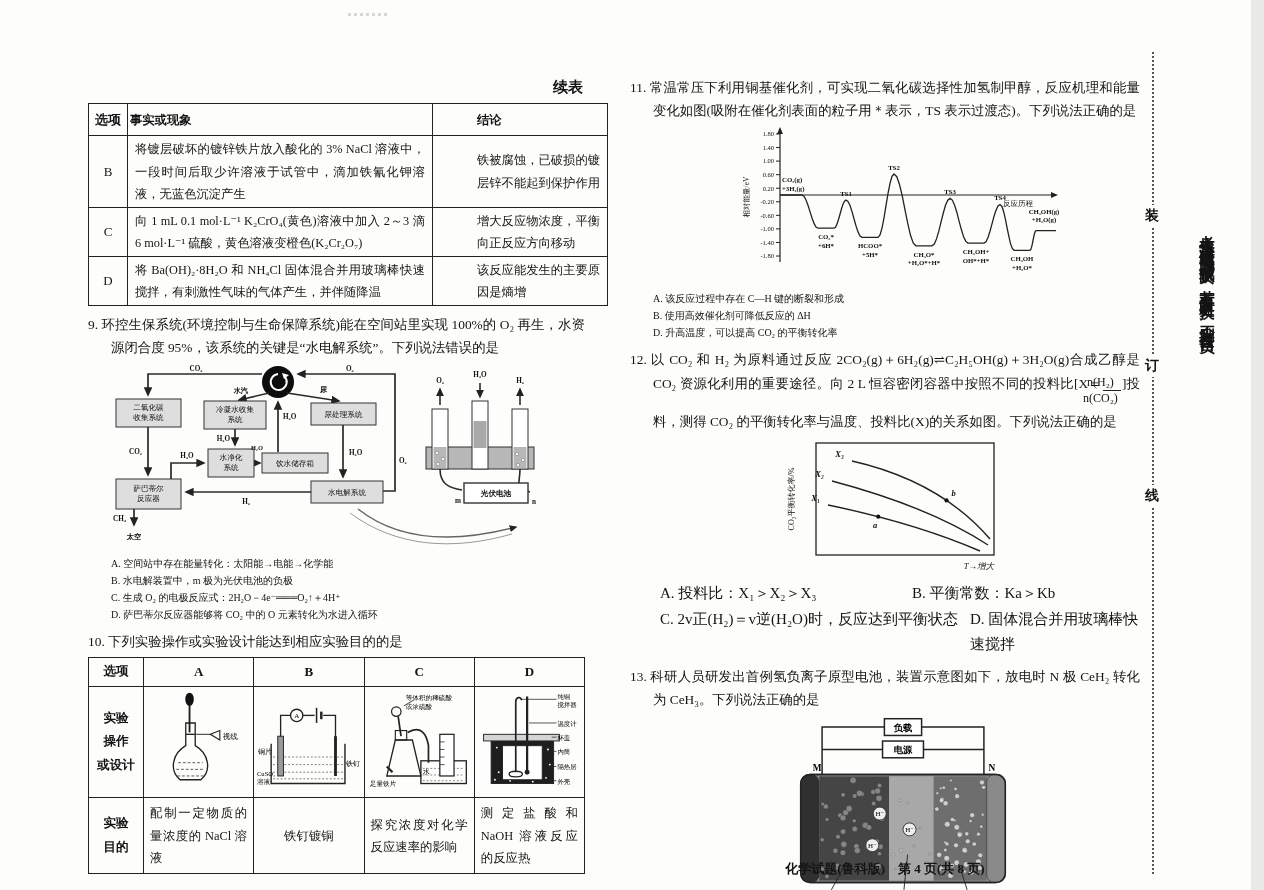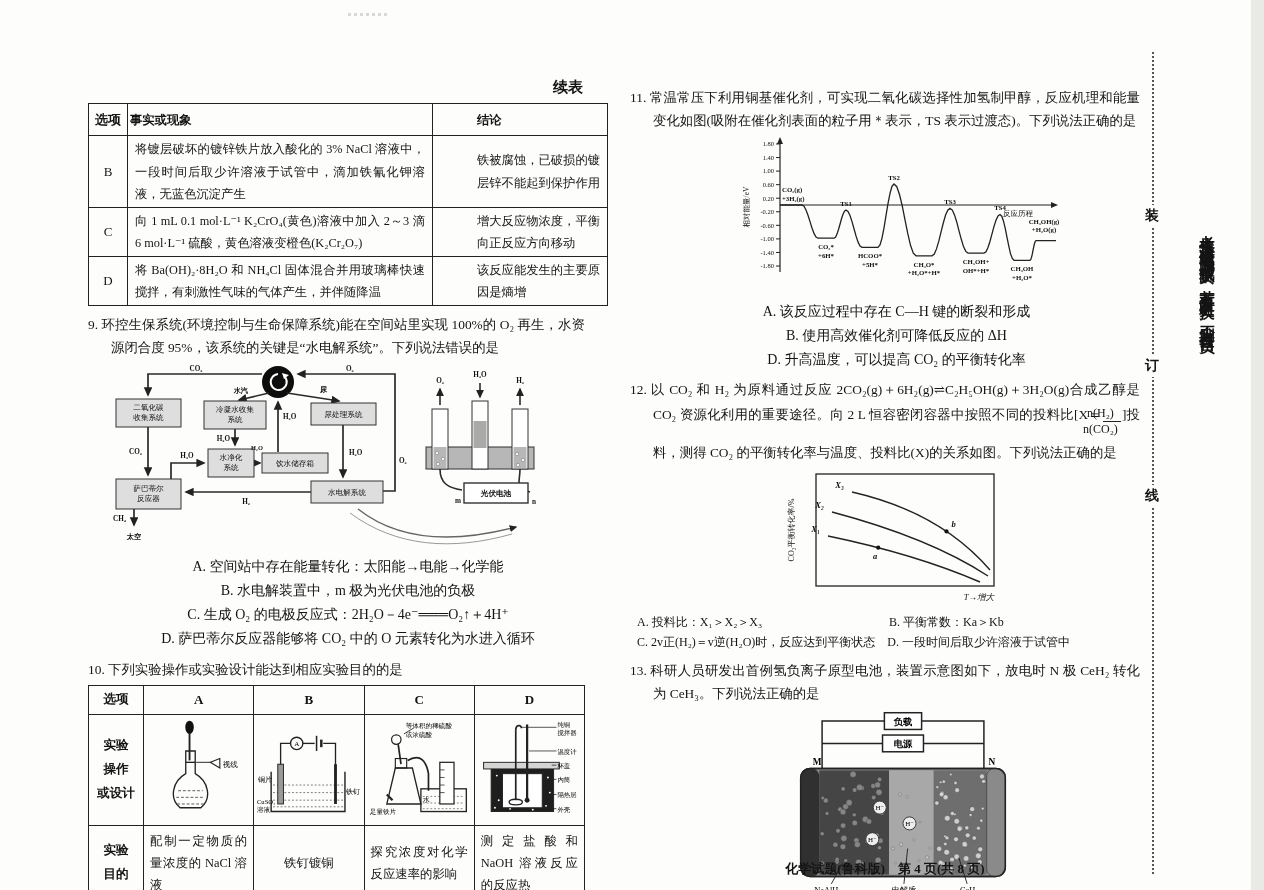--- a/index.html
+++ b/index.html
@@ -15,22 +15,22 @@
   .cont-label{text-align:right;font-weight:700;font-size:15px;margin:0 2px 6px 0;}
 
   table.t1{border-collapse:collapse;width:100%;font-size:12.3px;table-layout:fixed;}
   .t1 th,.t1 td{border:1.6px solid #222;padding:2px 7px;line-height:1.8;}
   .t1 th{font-weight:700;text-align:center;padding:4px 2px;}
   .t1 .opt-cell{text-align:center;width:34px;font-size:13px;}
   .t1 .fact{text-align:justify;width:300px;}
   .t1 .concl{text-align:justify;width:128px;padding-left:44px;}
 
   .stem{font-size:13.4px;line-height:1.72;text-align:justify;margin:7px 0 2px 0;padding-left:23px;text-indent:-23px;}
-  .opt{font-size:14px;line-height:1.7;margin-left:23px;text-align:center;}
-  .opt-row{display:flex;margin-left:7px;font-size:12px;line-height:1.7;}
+  .opt{font-size:10px;line-height:1.7;margin-left:23px;}
+  .opt-row{display:flex;margin-left:30px;font-size:15px;line-height:1.7;}
   .opt-row .o1{width:252px;flex:none;}
 
   .diagram-wrap{margin:2px 0 2px 8px;}
   .chart-wrap{margin:4px 0 2px 108px;}
   .chart2-wrap{margin:4px 0 2px 150px;}
   .batt-wrap{margin:4px 0 0 128px;}
 
   table.t2{border-collapse:collapse;width:100%;font-size:12.3px;table-layout:fixed;margin-top:4px;}
   .t2 th,.t2 td{border:1.6px solid #222;}
   .t2 th{font-weight:700;text-align:center;height:26px;font-size:13px;}
@@ -336,21 +336,21 @@
       <td class="purpose" style="text-align:center;">铁钉镀铜</td>
       <td class="purpose">探究浓度对化学反应速率的影响</td>
       <td class="purpose">测定盐酸和 NaOH 溶液反应的反应热</td>
     </tr>
   </tbody>
     </table>
 </div>
 
 <div class="page" id="pageRight">
 
-  <p class="stem" style="margin-top:12px;">11. 常温常压下利用铜基催化剂，可实现二氧化碳选择性加氢制甲醇，反应机理和能量变化如图(吸附在催化剂表面的粒子用＊表示，TS 表示过渡态)。下列说法正确的是</p>
+  <p class="stem" style="margin-top:2px;">11. 常温常压下利用铜基催化剂，可实现二氧化碳选择性加氢制甲醇，反应机理和能量变化如图(吸附在催化剂表面的粒子用＊表示，TS 表示过渡态)。下列说法正确的是</p>
 
   <div class="chart-wrap">
     <svg id="energyChart" width="330" height="158" viewBox="0 0 330 158">
         <line x1="42" y1="6" x2="42" y2="136" stroke="#222" stroke-width="1.2"></line>
         <polygon points="39,8 45,8 42,1" fill="#222"></polygon>
         <line x1="38" y1="7.980000000000004" x2="42" y2="7.980000000000004" stroke="#222" stroke-width="1"></line>
         <text x="36" y="10.280000000000005" font-size="6.5" text-anchor="end" fill="#111">1.80</text>
         <line x1="38" y1="21.540000000000006" x2="42" y2="21.540000000000006" stroke="#222" stroke-width="1"></line>
         <text x="36" y="23.840000000000007" font-size="6.5" text-anchor="end" fill="#111">1.40</text>
         <line x1="38" y1="35.1" x2="42" y2="35.1" stroke="#222" stroke-width="1"></line>
@@ -418,21 +418,21 @@
         <text x="173.5128" y="59.4072" font-size="8.5" text-anchor="middle" fill="#111" font-style="italic" font-weight="bold">b</text>
       </svg>
   </div>
 
   <div class="opt-row">
     <span class="o1">A. 投料比：X₁＞X₂＞X₃</span>
     <span>B. 平衡常数：Ka＞Kb</span>
   </div>
   <div class="opt-row">
     <span class="o1" style="width:auto;margin-right:12px;">C. 2v正(H₂)＝v逆(H₂O)时，反应达到平衡状态</span>
-    <span>D. 一段时间后取少许溶液于试管中</span>
+    <span>D. 固体混合并用玻璃棒快速搅拌</span>
   </div>
 
   <p class="stem">13. 科研人员研发出首例氢负离子原型电池，装置示意图如下，放电时 N 极 CeH₂ 转化为 CeH₃。下列说法正确的是</p>
 
   <div class="batt-wrap">
     <svg id="battSvg" width="290" height="186" viewBox="0 0 290 200">
       <g stroke="#222" stroke-width="1.6" fill="none">
         <path d="M58,64 V13 H125"></path>
         <path d="M165,13 H232 V64"></path>
         <path d="M58,37 H123"></path>

